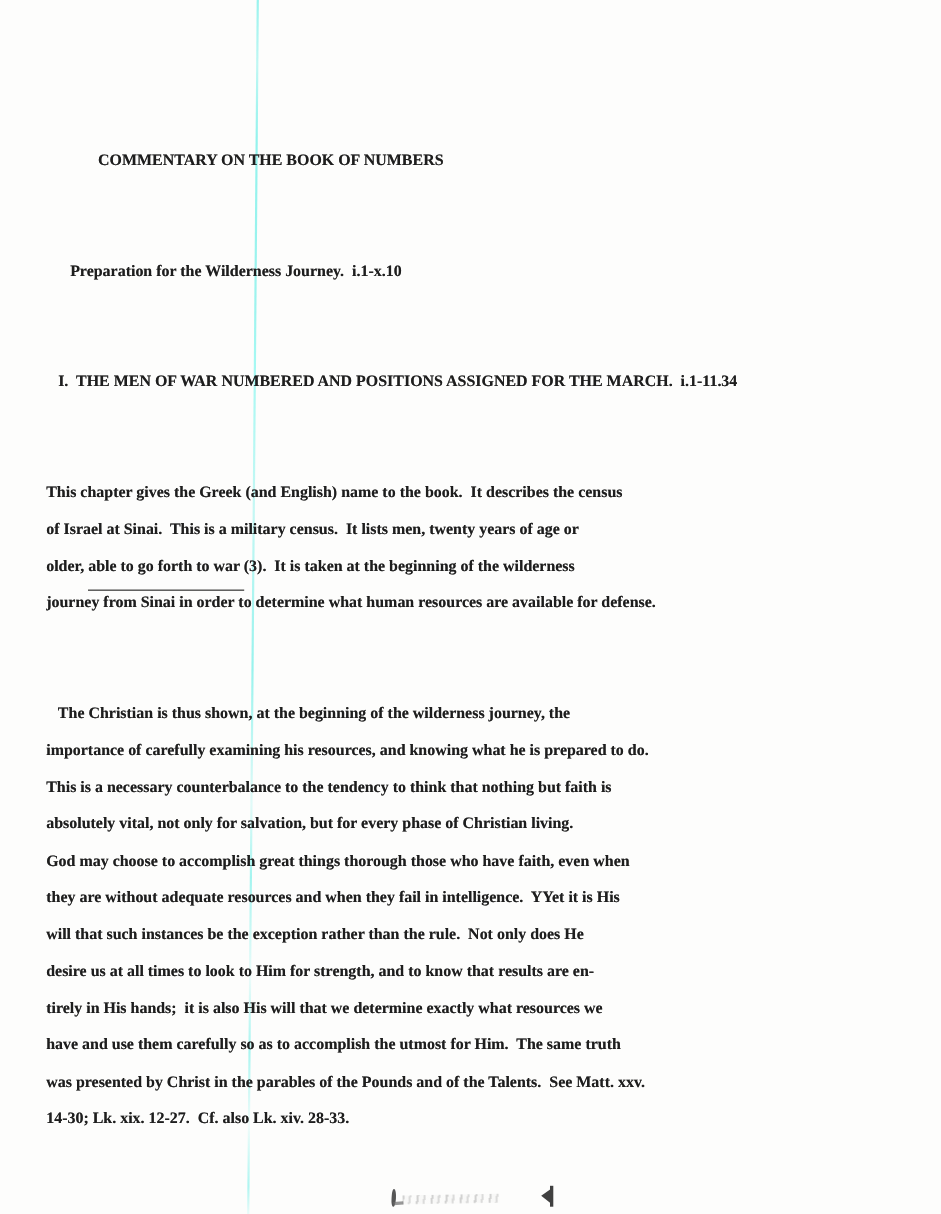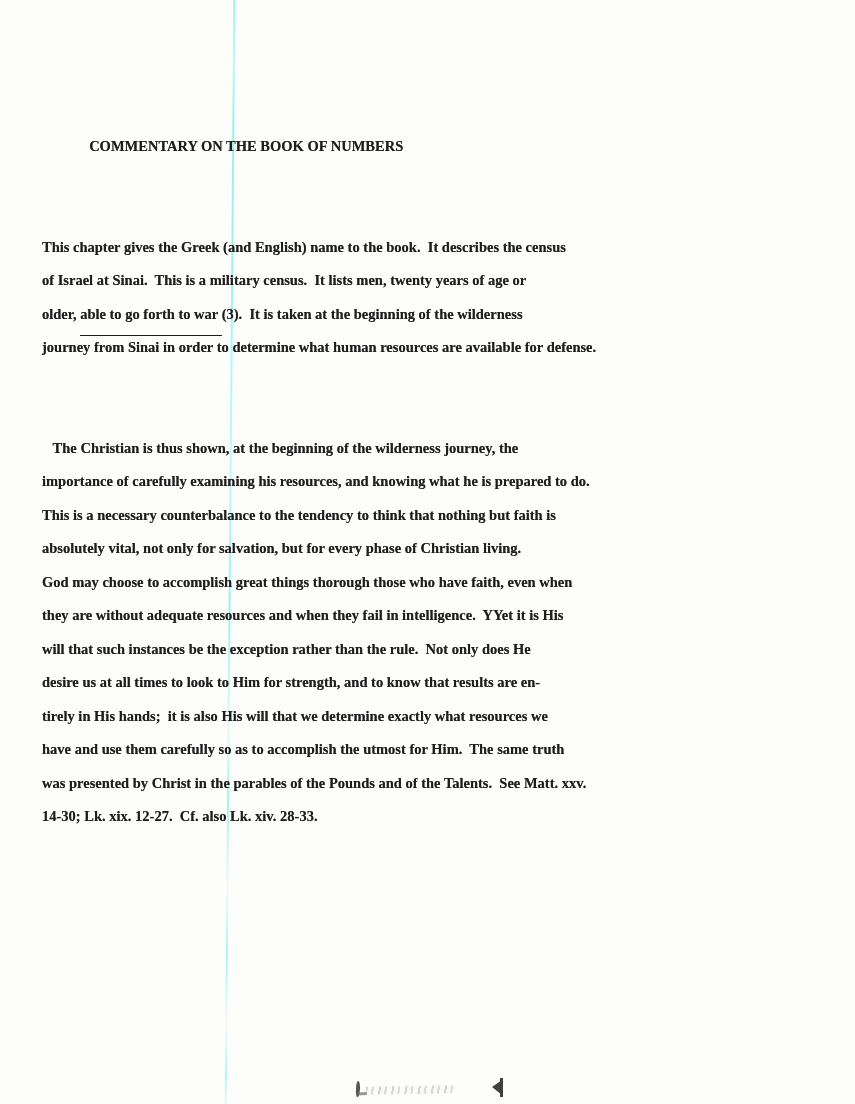--- a/index.html
+++ b/index.html
@@ -120,20 +120,22 @@
 </style>
 </head>
 <body>
 
 <div class="page">
 
   <div class="scan-line"></div>
 
   <div class="text-block">
     <div class="line">             COMMENTARY ON THE BOOK OF NUMBERS</div>
+    <div class="line">      Preparation for the Wilderness Journey.  i.1-x.10</div>
+    <div class="line">   I.  THE MEN OF WAR NUMBERED AND POSITIONS ASSIGNED FOR THE MARCH.  i.1-11.34</div>
     <div><div class="line">This chapter gives the Greek (and English) name to the book.  It describes the census</div><div class="line">of Israel at Sinai.  This is a military census.  It lists men, twenty years of age or</div><div class="line"><span>older, </span><span class="underlined">able to go forth to war </span><span>(3).  It is taken at the beginning of the wilderness</span></div><div class="line">journey from Sinai in order to determine what human resources are available for defense.</div></div>
     <div><div class="line">   The Christian is thus shown, at the beginning of the wilderness journey, the</div><div class="line">importance of carefully examining his resources, and knowing what he is prepared to do.</div><div class="line">This is a necessary counterbalance to the tendency to think that nothing but faith is</div><div class="line">absolutely vital, not only for salvation, but for every phase of Christian living.</div><div class="line">God may choose to accomplish great things thorough those who have faith, even when</div><div class="line">they are without adequate resources and when they fail in intelligence.  YYet it is His</div><div class="line">will that such instances be the exception rather than the rule.  Not only does He</div><div class="line">desire us at all times to look to Him for strength, and to know that results are en-</div><div class="line">tirely in His hands;  it is also His will that we determine exactly what resources we</div><div class="line">have and use them carefully so as to accomplish the utmost for Him.  The same truth</div><div class="line">was presented by Christ in the parables of the Pounds and of the Talents.  See Matt. xxv.</div><div class="line">14-30; Lk. xix. 12-27.  Cf. also Lk. xiv. 28-33.</div></div>
     
   </div>
 
   <div class="pen-tick"></div>
   <div class="faint-scribble"></div>
   <div class="arrow-mark"></div>
 
 </div>

